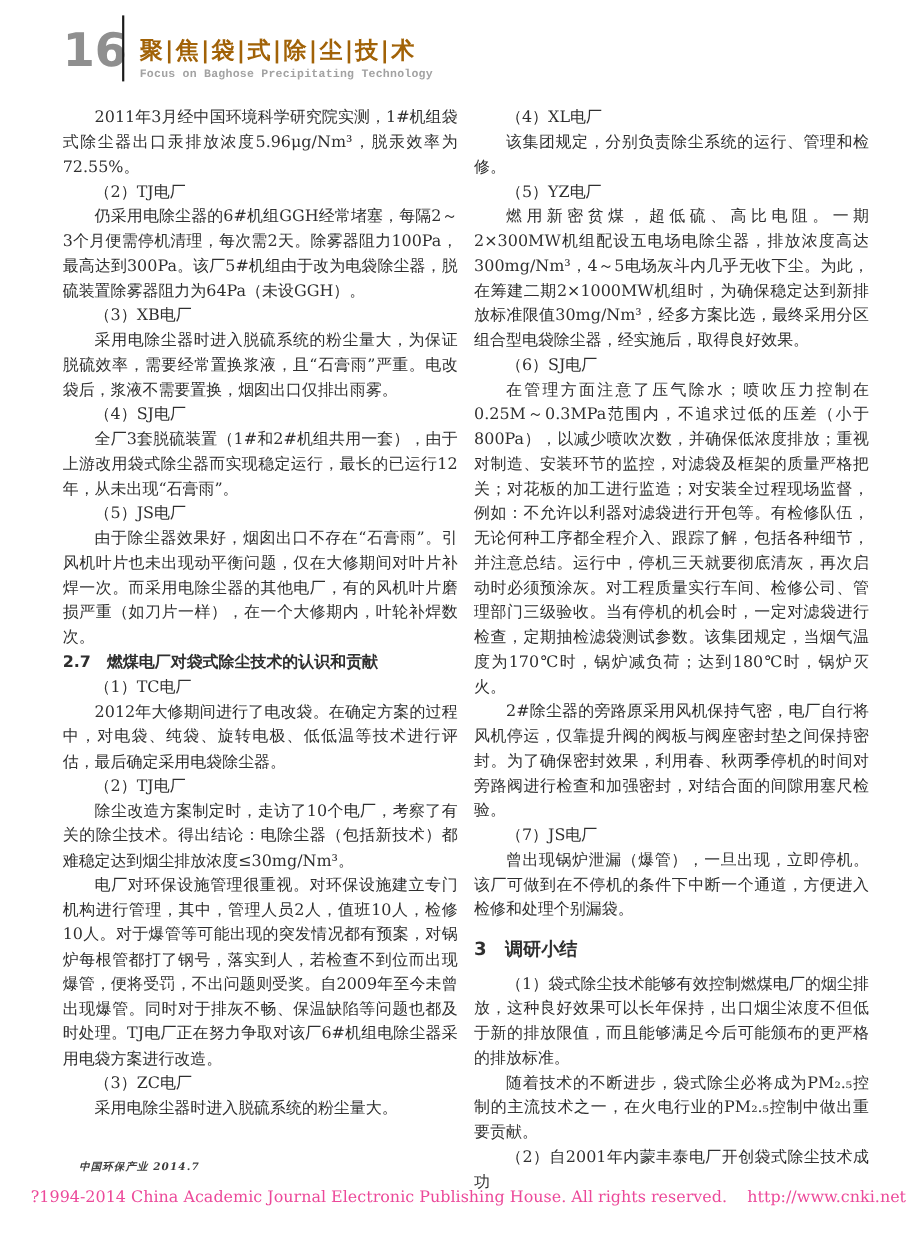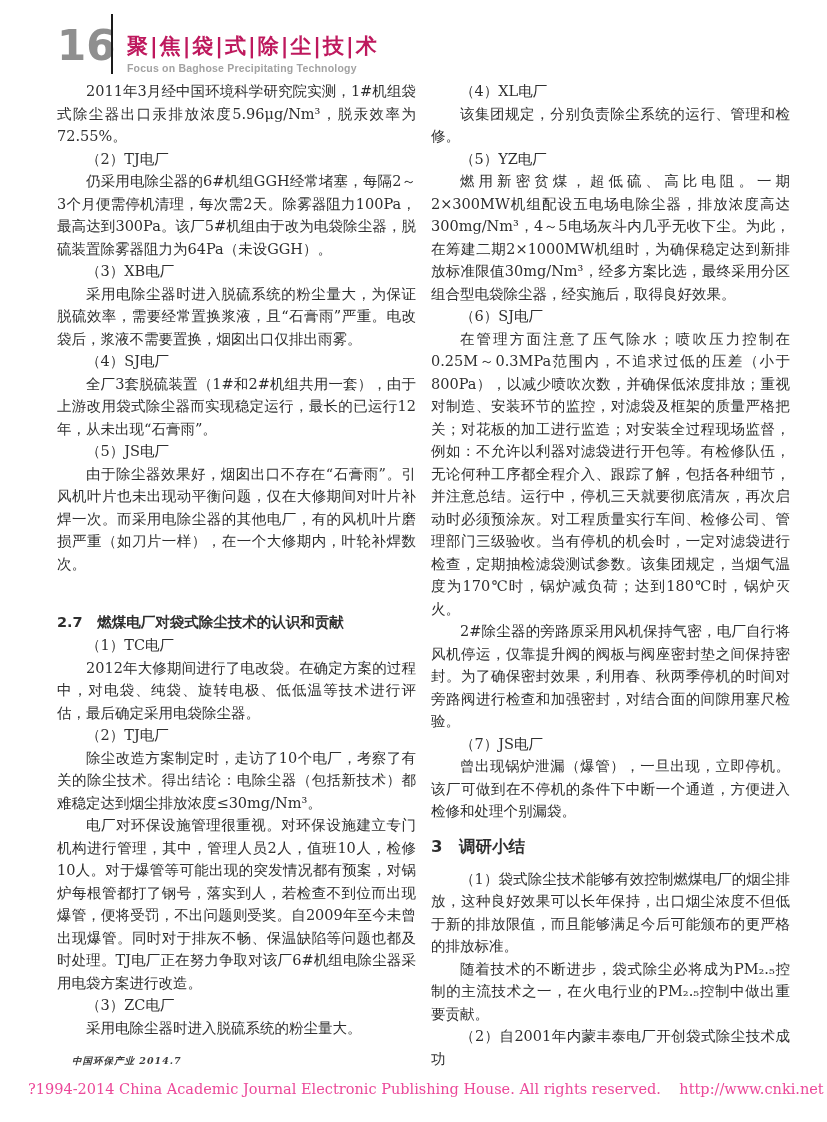--- a/index.html
+++ b/index.html
@@ -25,55 +25,54 @@
   }
   .header-rule {
     width: 2px; height: 60px; background: #1a1a1a; margin: 2px 14px 0 2px;
   }
   .header-titles { padding-top: 8px; }
   .sec-title {
     font-family: "DejaVu Sans", sans-serif;
     font-weight: bold;
     font-size: 21px;
     line-height: 24px;
-    color: #be185d;
+    color: #a16207;
     letter-spacing: 2px;
   }
   .sec-subtitle {
-    font-family: Liberation Sans, sans-serif;
+    font-family: Liberation Mono, monospace;
     font-weight: bold;
     font-size: 10.5px;
     color: #a2a2a2;
     margin-top: 4px;
     letter-spacing: 0.2px;
   }
   
   .content {
     position: absolute;
-    top: 80px;
+    top: 96px;
     left: 57px;
     width: 733px;
     display: flex;
     gap: 15px;
   }
   .col { width: 359px; }
   .col p {
     font-size: 14.5px;
     line-height: 22.5px;
     text-align: justify;
     text-indent: 2em;
     color: #2f2f2f;
   }
   .col p.h2 {
     font-family: "DejaVu Sans", sans-serif;
     font-weight: bold;
     text-indent: 0;
     font-size: 14.5px;
     line-height: 23px;
-    margin-top: 36px;
   }
   .col p.h3 {
     font-family: "DejaVu Sans", sans-serif;
     font-weight: bold;
     text-indent: 0;
     font-size: 16.5px;
     line-height: 24px;
     margin: 12px 0 9px 0;
   }
   

